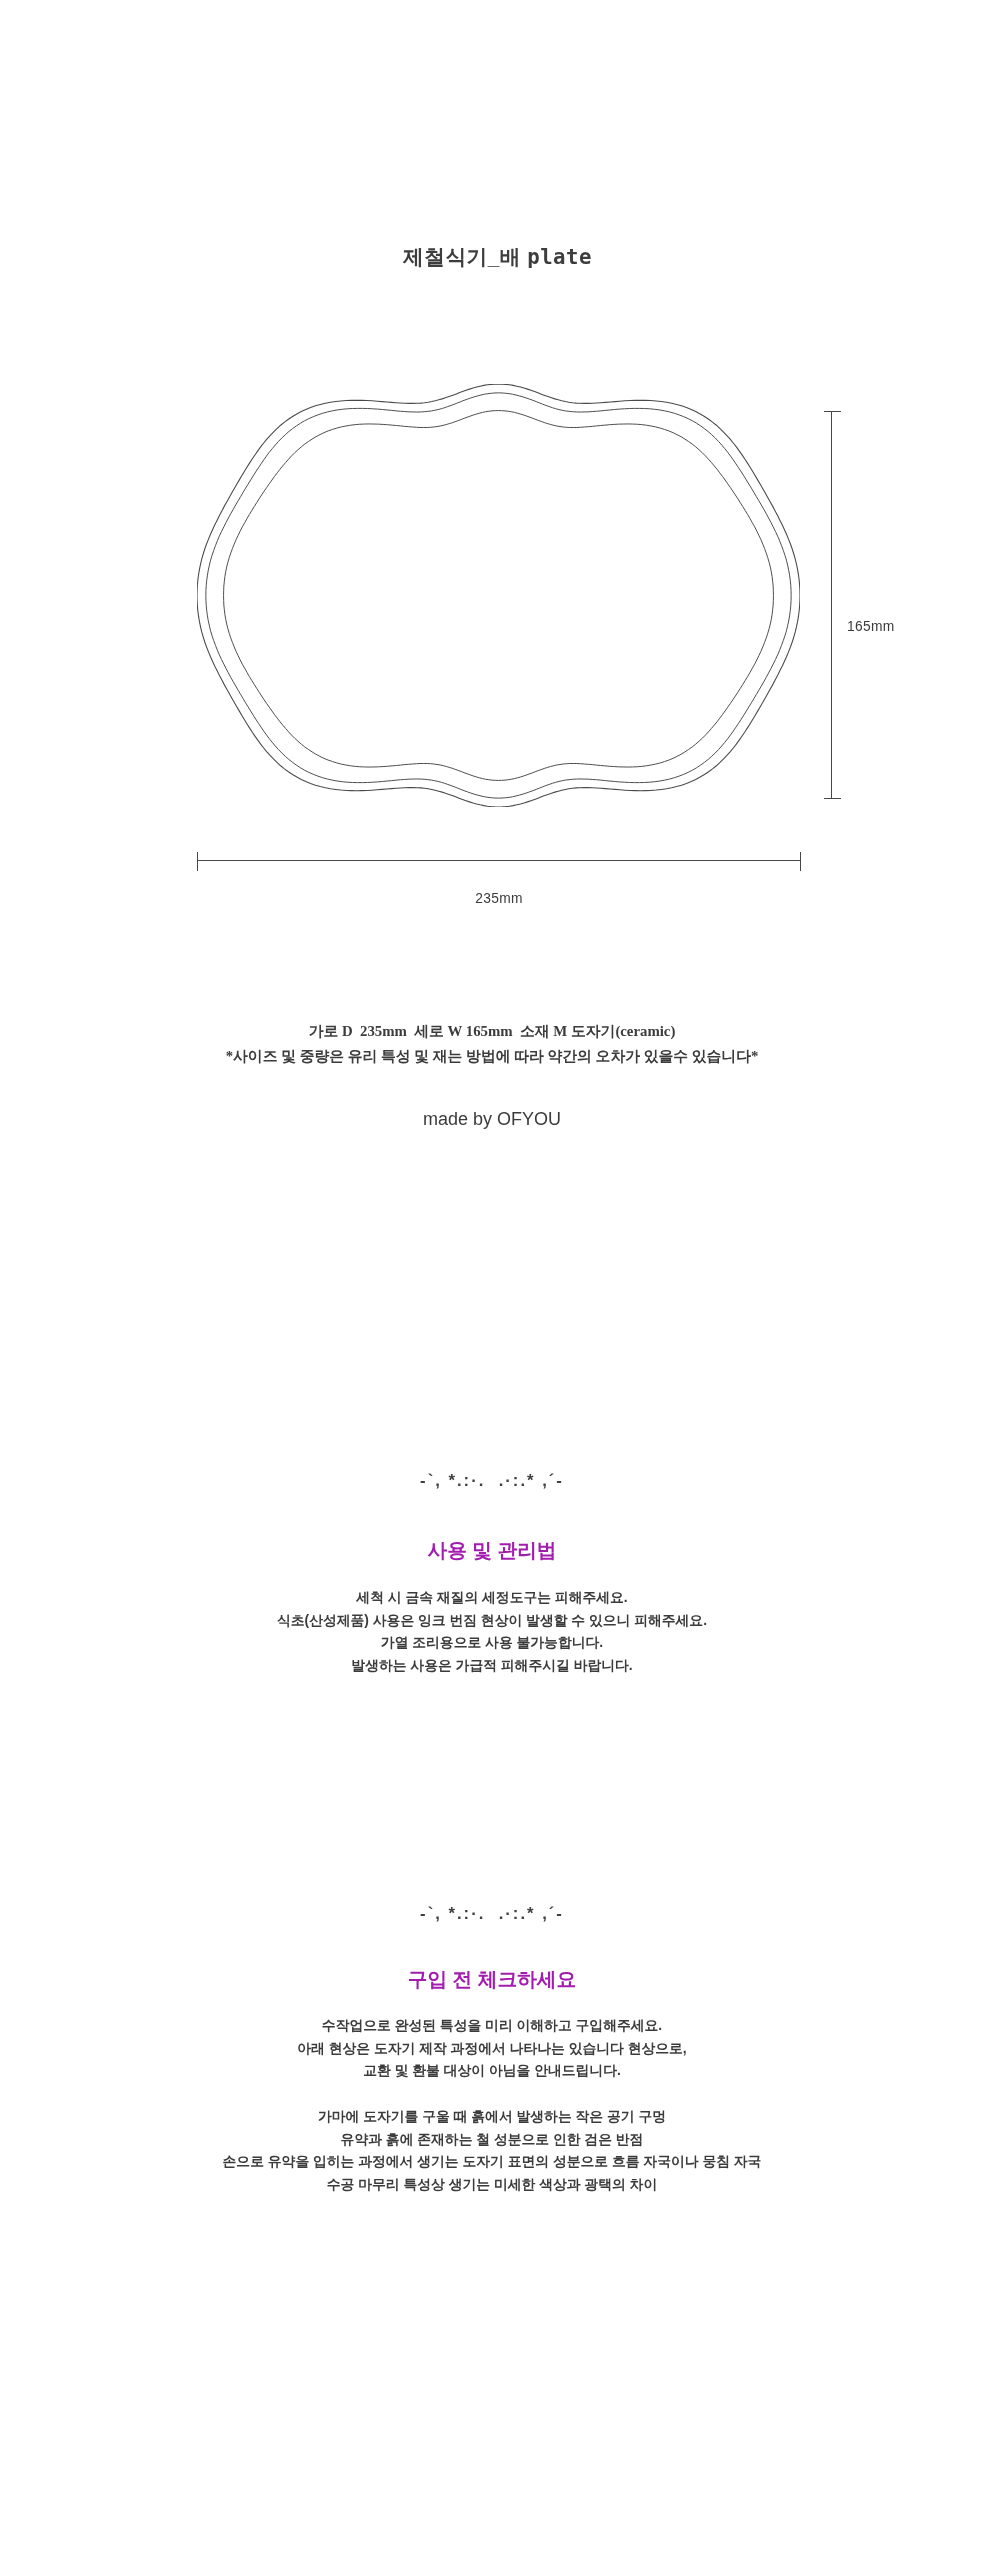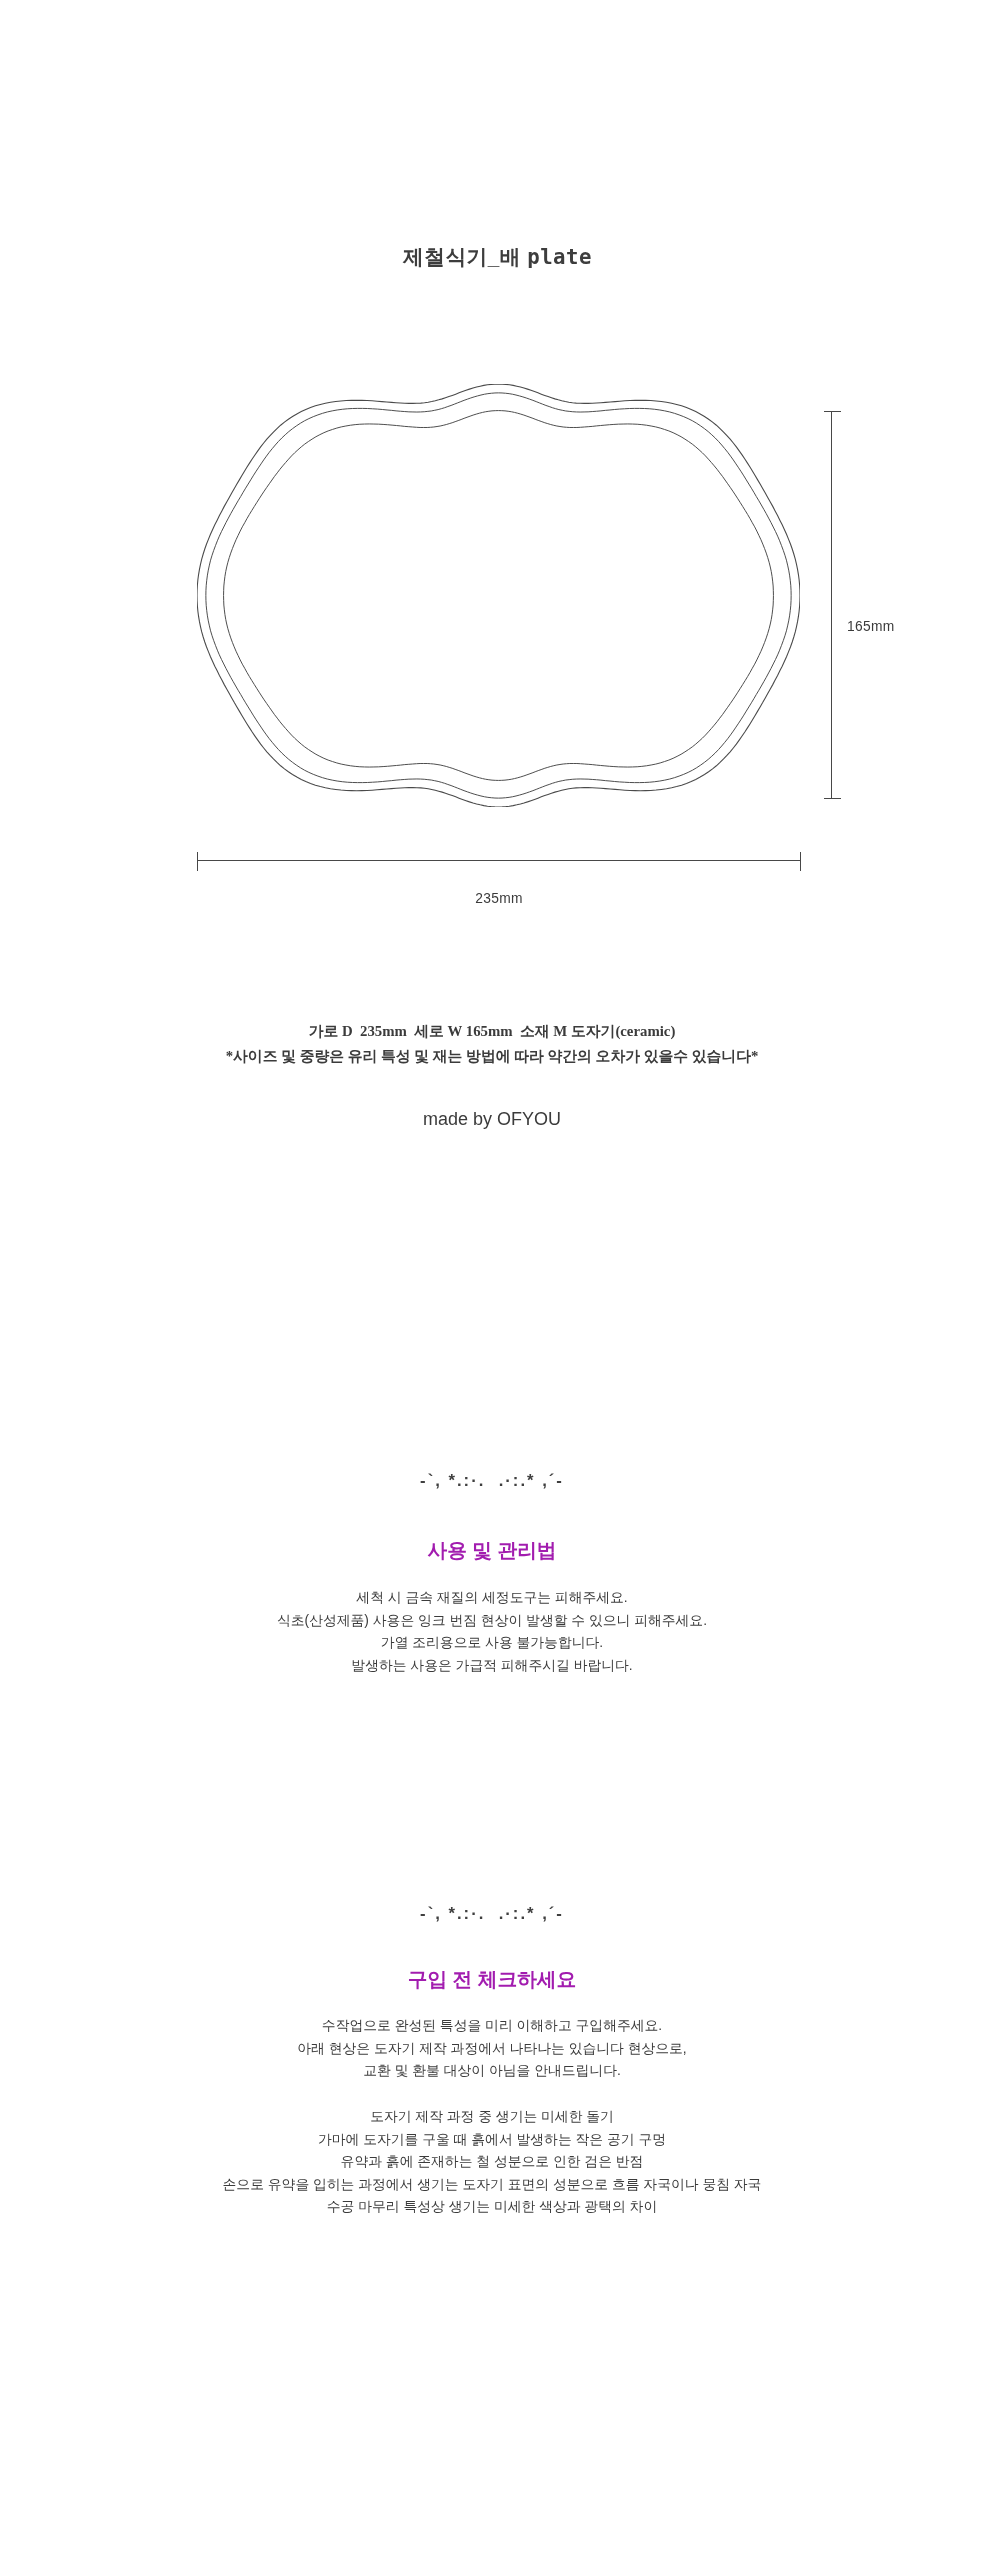--- a/index.html
+++ b/index.html
@@ -29,21 +29,21 @@
     white-space:pre-wrap;color:#3b3b3b;font-family:Liberation Serif, serif;
   }
   .made-by{top:1110px;height:19.7px;line-height:19.7px;font-size:18px;font-weight:400;}
   .ornament{
     height:25.6px;line-height:25.6px;font-size:16.7px;font-weight:600;
     letter-spacing:2px;white-space:pre-wrap;color:#3f3f3f;
   }
   .section-heading{
     height:25.6px;line-height:25.6px;font-size:19.7px;font-weight:700;color:#a21caf;
   }
-  .body-block{font-size:13.8px;font-weight:400;line-height:22.6px;color:#3b3b3b;}
+  .body-block{font-size:13.8px;font-weight:700;line-height:22.6px;color:#3b3b3b;}
 </style>
 </head>
 <body>
 
 <div class="page">
 
   <div class="abs page-title"><span>제철식기_배</span><span>&nbsp;</span><span class="latin">plate</span></div>
 
   <svg class="plate-svg" id="plate-svg" width="603" height="423" viewBox="0 0 613 430">
     <path id="plate-outer" fill="none" stroke="#4a4a4a" stroke-width="1.1" d="M613.0 215.0L612.9 220.3L612.6 225.7L612.1 231.0L611.4 236.3L610.5 241.6L609.4 246.8L608.2 252.0L606.7 257.2L605.1 262.3L603.3 267.3L601.3 272.3L599.3 277.2L597.1 282.1L594.9 286.9L592.5 291.6L590.2 296.3L587.7 301.0L585.3 305.6L582.8 310.1L580.2 314.6L577.7 319.1L575.2 323.6L572.6 328.0L570.1 332.3L567.5 336.7L564.9 341.0L562.3 345.3L559.6 349.6L556.9 353.8L554.1 357.9L551.2 362.0L548.3 366.1L545.2 370.0L542.0 373.9L538.7 377.6L535.3 381.2L531.7 384.7L528.0 388.1L524.1 391.2L520.1 394.2L515.9 397.0L511.5 399.6L507.0 402.0L502.4 404.1L497.6 406.1L492.6 407.8L487.6 409.2L482.5 410.4L477.3 411.5L472.0 412.2L466.7 412.8L461.3 413.2L456.0 413.4L450.7 413.5L445.4 413.4L440.2 413.2L435.0 412.9L429.9 412.5L425.0 412.1L420.1 411.7L415.3 411.3L410.7 411.0L406.2 410.7L401.8 410.4L397.6 410.3L393.5 410.3L389.4 410.4L385.5 410.6L381.7 411.0L378.0 411.5L374.4 412.2L370.8 413.0L367.3 413.9L363.8 414.9L360.4 416.0L356.9 417.2L353.5 418.4L350.0 419.7L346.6 421.0L343.1 422.3L339.5 423.6L336.0 424.8L332.4 425.9L328.8 426.9L325.1 427.8L321.4 428.6L317.7 429.2L314.0 429.6L310.3 429.9L306.5 430.0L302.7 429.9L299.0 429.6L295.3 429.2L291.6 428.6L287.9 427.8L284.2 426.9L280.6 425.9L277.0 424.8L273.5 423.6L269.9 422.3L266.4 421.0L263.0 419.7L259.5 418.4L256.1 417.2L252.6 416.0L249.2 414.9L245.7 413.9L242.2 413.0L238.6 412.2L235.0 411.5L231.3 411.0L227.5 410.6L223.6 410.4L219.5 410.3L215.4 410.3L211.2 410.4L206.8 410.7L202.3 411.0L197.7 411.3L192.9 411.7L188.0 412.1L183.1 412.5L178.0 412.9L172.8 413.2L167.6 413.4L162.3 413.5L157.0 413.4L151.7 413.2L146.3 412.8L141.0 412.2L135.7 411.5L130.5 410.4L125.4 409.2L120.4 407.8L115.4 406.1L110.6 404.1L106.0 402.0L101.5 399.6L97.1 397.0L92.9 394.2L88.9 391.2L85.0 388.1L81.3 384.7L77.7 381.2L74.3 377.6L71.0 373.9L67.8 370.0L64.7 366.1L61.8 362.0L58.9 357.9L56.1 353.8L53.4 349.6L50.7 345.3L48.1 341.0L45.5 336.7L42.9 332.3L40.4 328.0L37.8 323.6L35.3 319.1L32.8 314.6L30.2 310.1L27.7 305.6L25.3 301.0L22.8 296.3L20.5 291.6L18.1 286.9L15.9 282.1L13.7 277.2L11.7 272.3L9.7 267.3L7.9 262.3L6.3 257.2L4.8 252.0L3.6 246.8L2.5 241.6L1.6 236.3L0.9 231.0L0.4 225.7L0.1 220.3L0.0 215.0L0.1 209.7L0.4 204.3L0.9 199.0L1.6 193.7L2.5 188.4L3.6 183.2L4.8 178.0L6.3 172.8L7.9 167.7L9.7 162.7L11.7 157.7L13.7 152.8L15.9 147.9L18.1 143.1L20.5 138.4L22.8 133.7L25.3 129.0L27.7 124.4L30.2 119.9L32.8 115.4L35.3 110.9L37.8 106.4L40.4 102.0L42.9 97.7L45.5 93.3L48.1 89.0L50.7 84.7L53.4 80.4L56.1 76.2L58.9 72.1L61.8 68.0L64.7 63.9L67.8 60.0L71.0 56.1L74.3 52.4L77.7 48.8L81.3 45.3L85.0 41.9L88.9 38.8L92.9 35.8L97.1 33.0L101.5 30.4L106.0 28.0L110.6 25.9L115.4 23.9L120.4 22.2L125.4 20.8L130.5 19.6L135.7 18.5L141.0 17.8L146.3 17.2L151.7 16.8L157.0 16.6L162.3 16.5L167.6 16.6L172.8 16.8L178.0 17.1L183.1 17.5L188.0 17.9L192.9 18.3L197.7 18.7L202.3 19.0L206.8 19.3L211.2 19.6L215.4 19.7L219.5 19.7L223.6 19.6L227.5 19.4L231.3 19.0L235.0 18.5L238.6 17.8L242.2 17.0L245.7 16.1L249.2 15.1L252.6 14.0L256.1 12.8L259.5 11.6L263.0 10.3L266.4 9.0L269.9 7.7L273.5 6.4L277.0 5.2L280.6 4.1L284.2 3.1L287.9 2.2L291.6 1.4L295.3 0.8L299.0 0.4L302.7 0.1L306.5 0.0L310.3 0.1L314.0 0.4L317.7 0.8L321.4 1.4L325.1 2.2L328.8 3.1L332.4 4.1L336.0 5.2L339.5 6.4L343.1 7.7L346.6 9.0L350.0 10.3L353.5 11.6L356.9 12.8L360.4 14.0L363.8 15.1L367.3 16.1L370.8 17.0L374.4 17.8L378.0 18.5L381.7 19.0L385.5 19.4L389.4 19.6L393.5 19.7L397.6 19.7L401.8 19.6L406.2 19.3L410.7 19.0L415.3 18.7L420.1 18.3L425.0 17.9L429.9 17.5L435.0 17.1L440.2 16.8L445.4 16.6L450.7 16.5L456.0 16.6L461.3 16.8L466.7 17.2L472.0 17.8L477.3 18.5L482.5 19.6L487.6 20.8L492.6 22.2L497.6 23.9L502.4 25.9L507.0 28.0L511.5 30.4L515.9 33.0L520.1 35.8L524.1 38.8L528.0 41.9L531.7 45.3L535.3 48.8L538.7 52.4L542.0 56.1L545.2 60.0L548.3 63.9L551.2 68.0L554.1 72.1L556.9 76.2L559.6 80.4L562.3 84.7L564.9 89.0L567.5 93.3L570.1 97.7L572.6 102.0L575.2 106.4L577.7 110.9L580.2 115.4L582.8 119.9L585.3 124.4L587.7 129.0L590.2 133.7L592.5 138.4L594.9 143.1L597.1 147.9L599.3 152.8L601.3 157.7L603.3 162.7L605.1 167.7L606.7 172.8L608.2 178.0L609.4 183.2L610.5 188.4L611.4 193.7L612.1 199.0L612.6 204.3L612.9 209.7L613.0 215.0Z"></path>
@@ -77,21 +77,20 @@
 
   <div class="abs ornament" style="top:1901px;">-`, *.:·.  .·:.* ,´-</div>
 
   <div class="abs section-heading" style="top:1967px;">구입 전 체크하세요</div>
   <div class="abs body-block" style="top:2015px;">
     <div>수작업으로 완성된 특성을 미리 이해하고 구입해주세요.</div>
     <div>아래 현상은 도자기 제작 과정에서 나타나는 있습니다 현상으로,</div>
     <div>교환 및 환불 대상이 아님을 안내드립니다.</div>
   </div>
   <div class="abs body-block" style="top:2106px;">
-    <div>도자기 제작 과정 중 생기는 미세한 돌기</div>
     <div>가마에 도자기를 구울 때 흙에서 발생하는 작은 공기 구멍</div>
     <div>유약과 흙에 존재하는 철 성분으로 인한 검은 반점</div>
     <div>손으로 유약을 입히는 과정에서 생기는 도자기 표면의 성분으로 흐름 자국이나 뭉침 자국</div>
     <div>수공 마무리 특성상 생기는 미세한 색상과 광택의 차이</div>
   </div>
 
 </div>
 
 
 </body></html>

